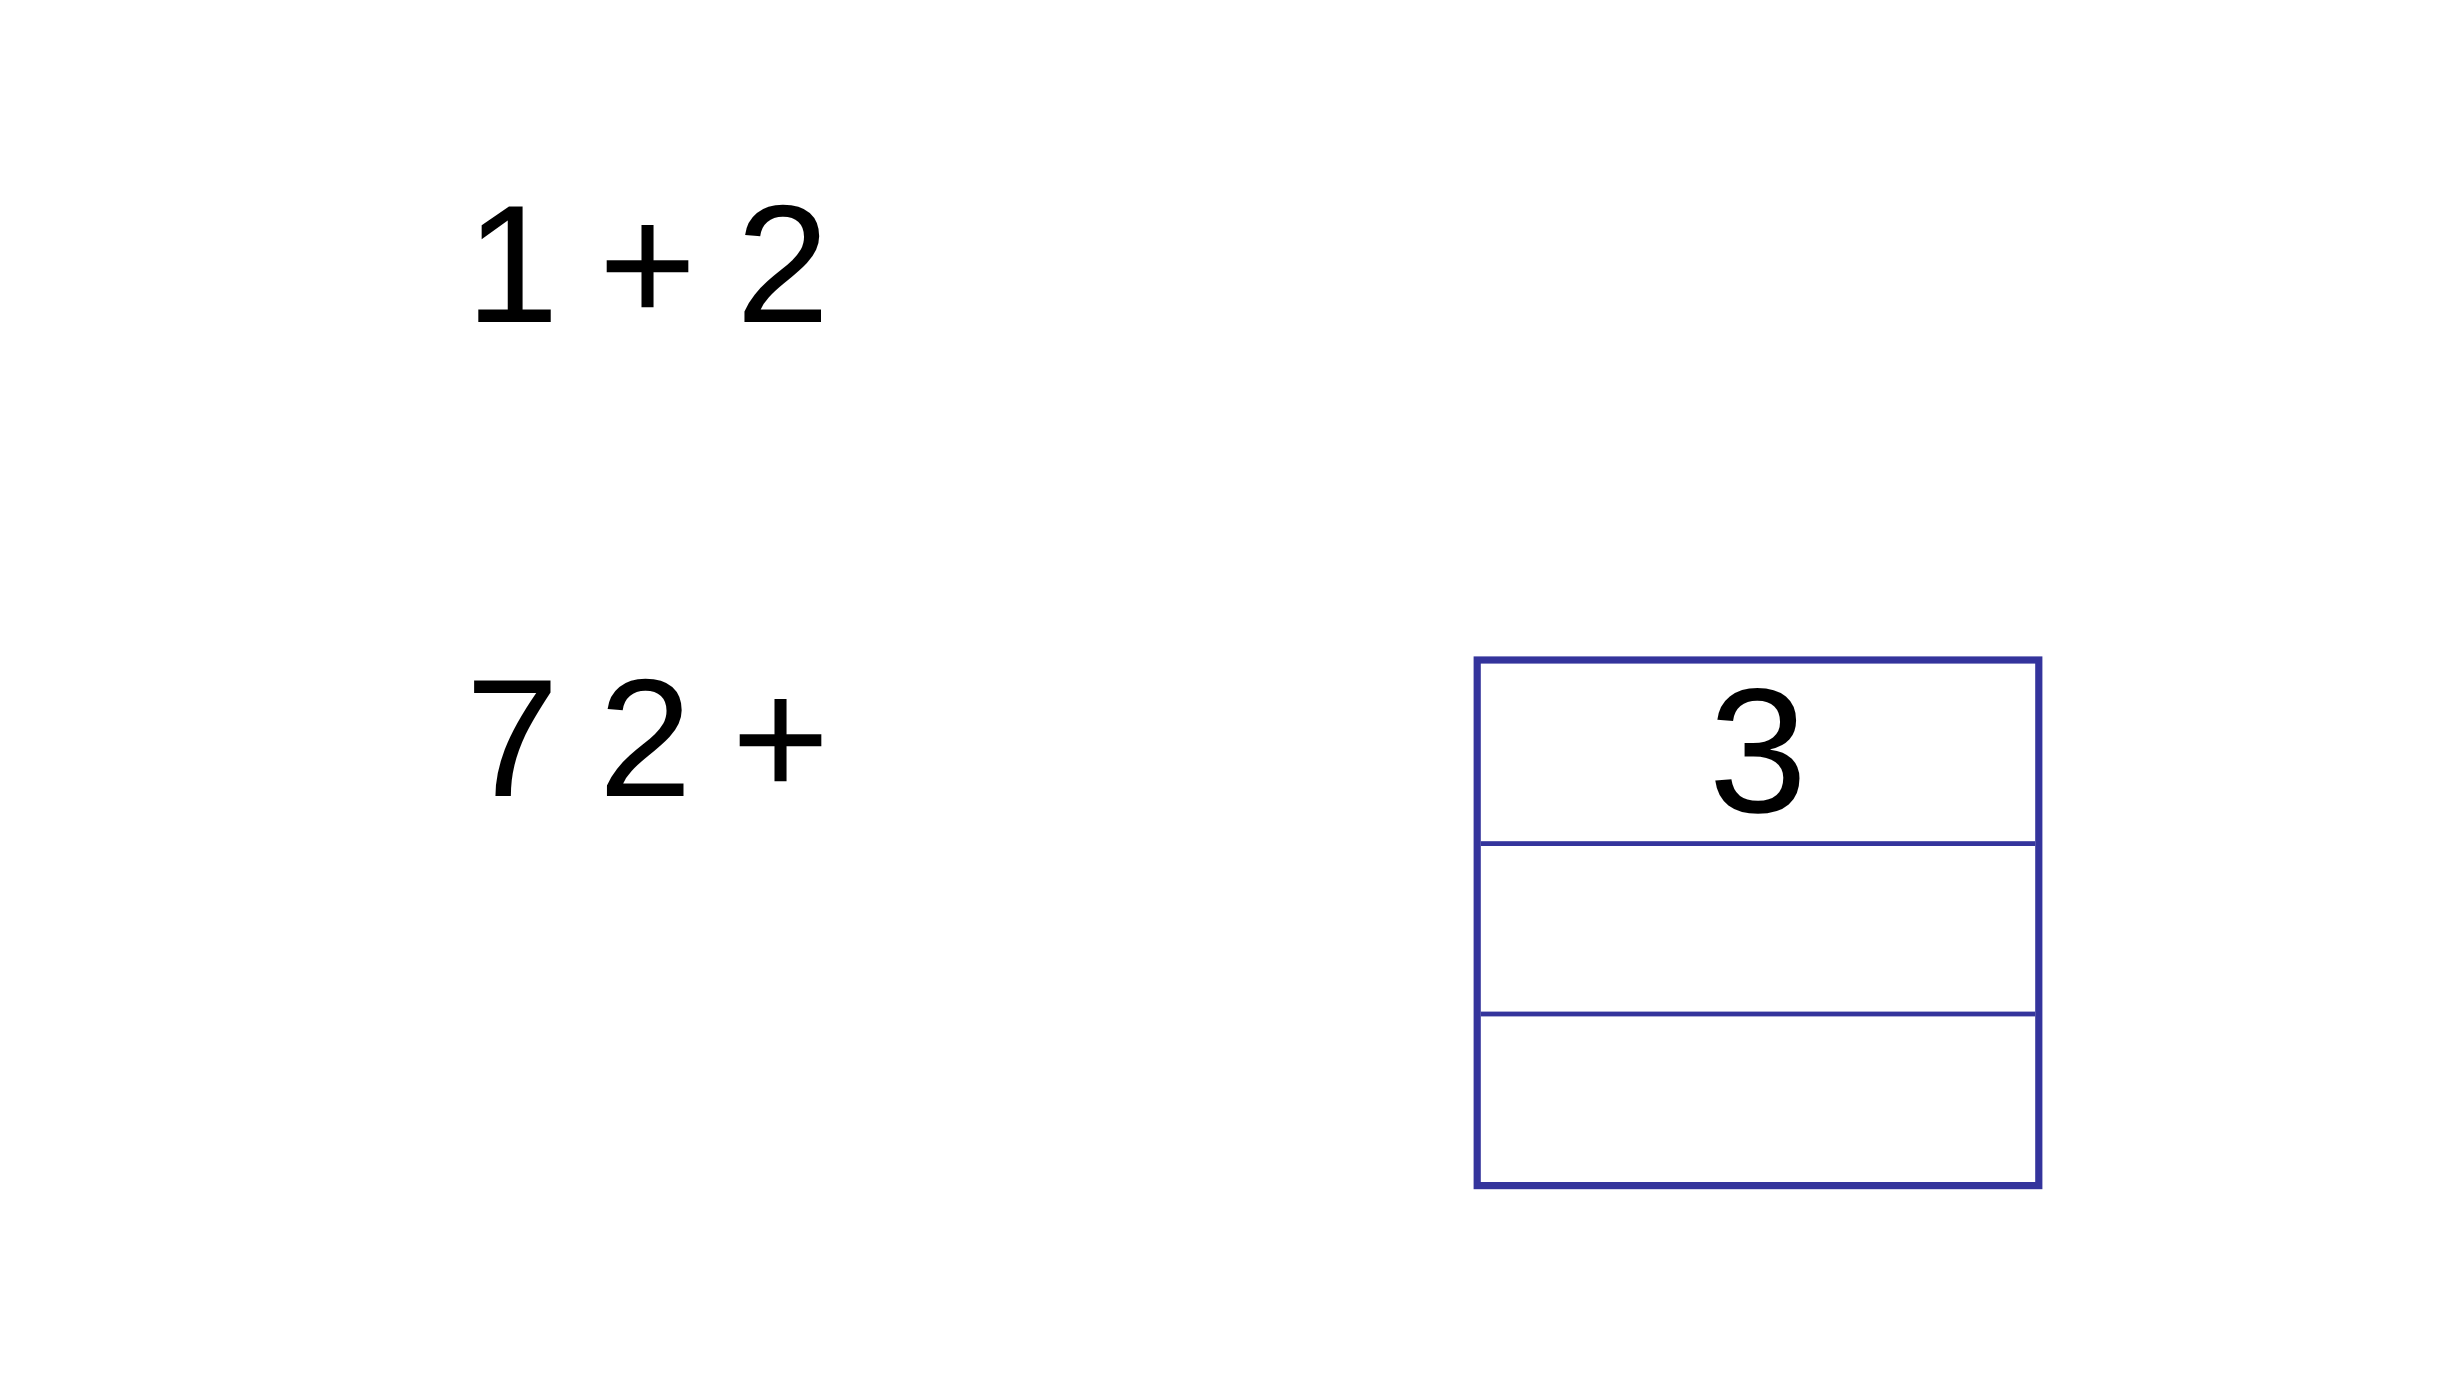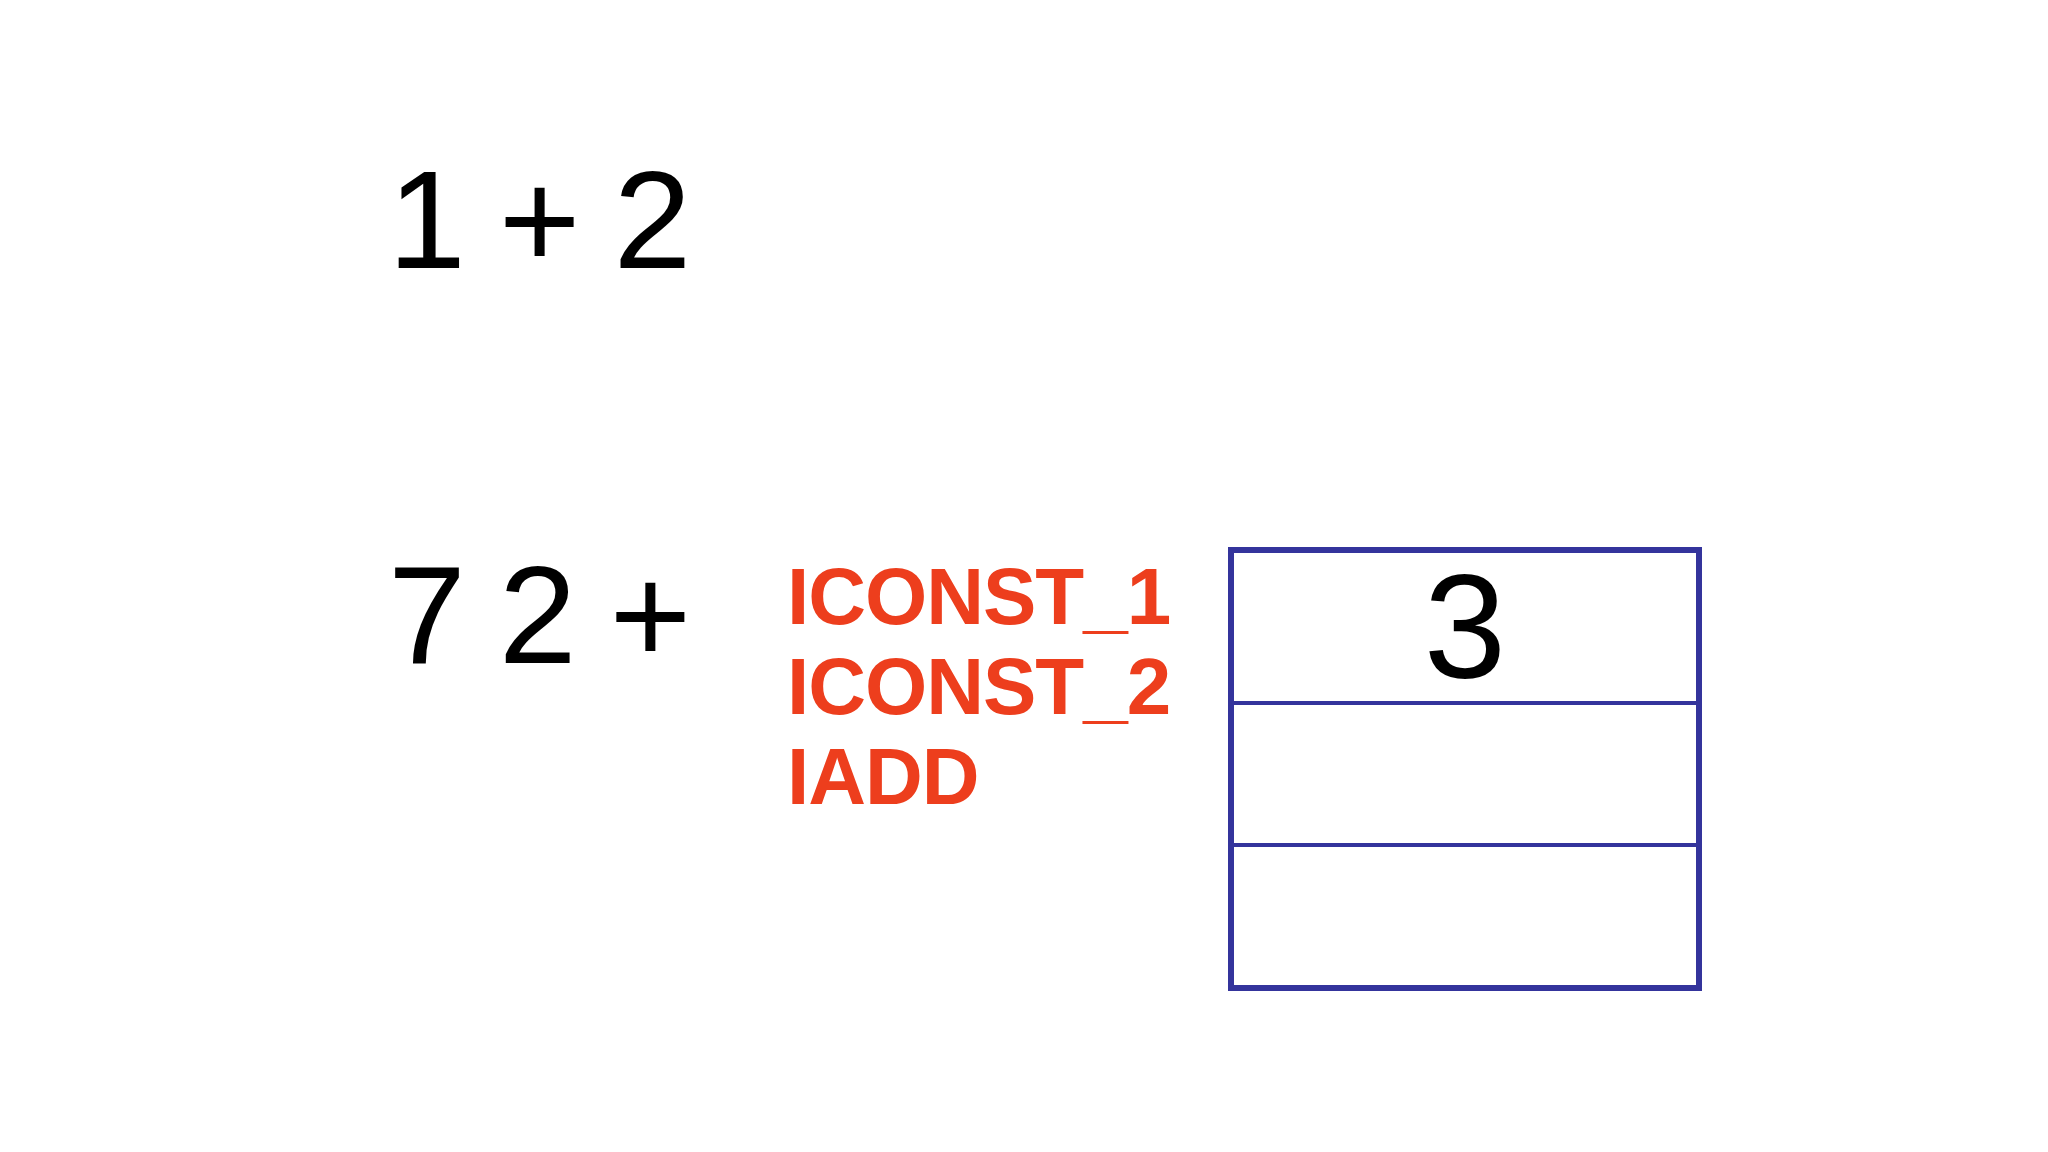--- a/index.html
+++ b/index.html
@@ -76,25 +76,20 @@
 </style>
 </head>
 <body>
 
 <div class="slide">
 
   <div class="expr expr-infix">1 + 2</div>
 
   <div class="expr expr-postfix">7 2 +</div>
 
-  <div class="bytecode">
-    <div>ICONST_1</div>
-    <div>ICONST_2</div>
-    <div>IADD</div>
-  </div>
 
   <div class="stack">
     <div class="slot">
       <span class="slot-value">3</span>
     </div>
     <div class="slot">
       <span class="slot-value"></span>
     </div>
     <div class="slot">
       <span class="slot-value"></span>

